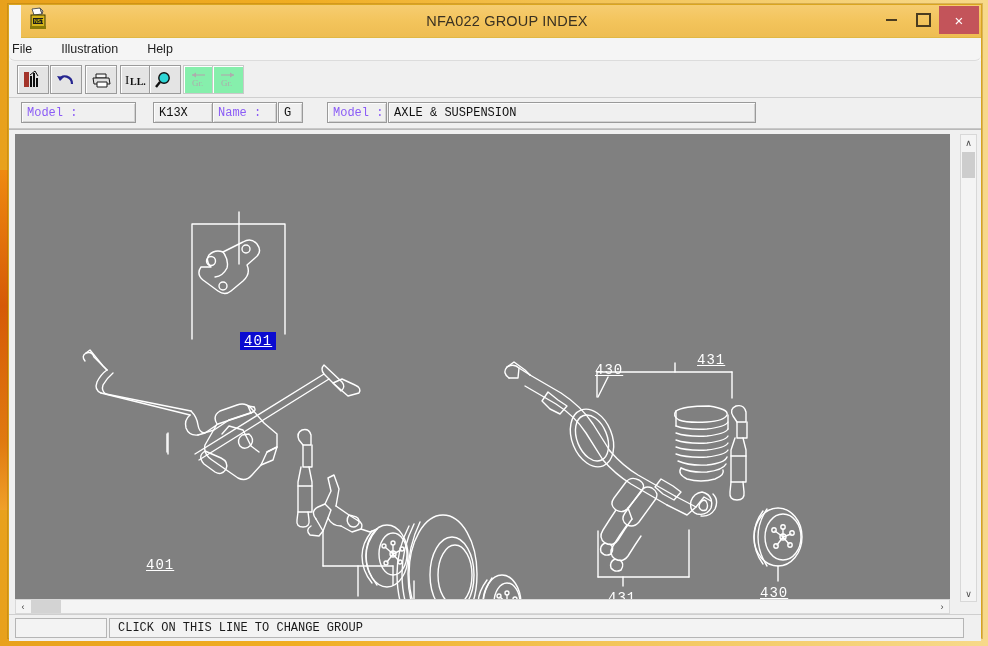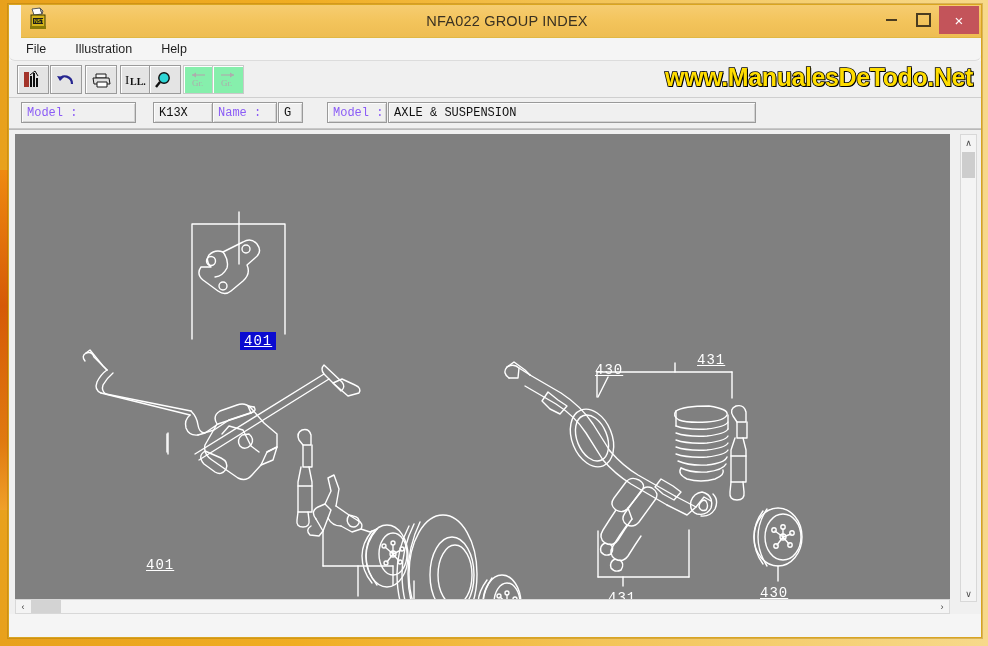--- a/index.html
+++ b/index.html
@@ -47,21 +47,21 @@
   #btn-min{right:74px;}
   #btn-max{right:42px;}
   #btn-close{
     right:2px;width:40px;background:#c3545a;color:#fff;font-size:15px;
   }
   .minglyph{display:inline-block;width:11px;height:2px;background:#4a3c20;}
   .maxglyph{display:inline-block;width:11px;height:10px;border:2px solid #4a3c20;}
   
   #menubar{
     height:22px;background:#f5f5f5;border-bottom:1px solid #dcdcdc;
-    display:flex;align-items:center;padding-left:14px;border-radius:6px;
+    display:flex;align-items:center;padding-left:0;border-radius:6px;
   }
   .menu-item{
     font-size:12.5px;color:#1f1f1f;margin-right:23px;cursor:default;
     padding:1px 3px;
   }
   
   #toolbar{
     position:relative;height:36px;background:#f0f0f0;
     border-bottom:1px solid #cfcfcf;
   }
@@ -260,21 +260,20 @@
     <div class="tb-btn flat" style="left:203px;">
       <span>
         <svg width="20" height="18" viewBox="0 0 20 18">
           <path d="M3 4 L16 4" stroke="#adadad" stroke-width="1.2"></path>
           <path d="M16 4 L12 1.6 L12 6.4 Z" fill="#adadad"></path>
           <text x="3" y="15" font-size="9" font-family="Liberation Serif, serif" fill="#adadad">Gr.</text>
         </svg>
       </span>
     </div>
 
-    <div id="watermark">www.ManualesDeTodo.Net</div>
   </div>
 
   <div id="fieldrow">
     <div class="fld label" style="left:12px;width:115px;">Model :</div>
     <div class="fld value" style="left:144px;width:60px;">K13X</div>
     <div class="fld label" style="left:203px;width:65px;">Name :</div>
     <div class="fld value" style="left:269px;width:25px;">G</div>
     <div class="fld label" style="left:318px;width:60px;">Model :</div>
     <div class="fld value" style="left:379px;width:368px;">AXLE &amp; SUSPENSION</div>
   </div>
@@ -470,14 +469,18 @@
       <div class="sb-arrow" id="vs-down">∨</div>
     </div>
 
     <div id="hscroll">
       <div id="hs-left">‹</div>
       <div id="hs-thumb"></div>
       <div id="hs-right">›</div>
     </div>
   </div>
 
+  <div id="statusbar">
+    <div id="status-left"></div>
+    <div id="status-msg">CLICK ON THIS LINE TO CHANGE GROUP</div>
+  </div>
 
 </div>
 
 </body></html>

